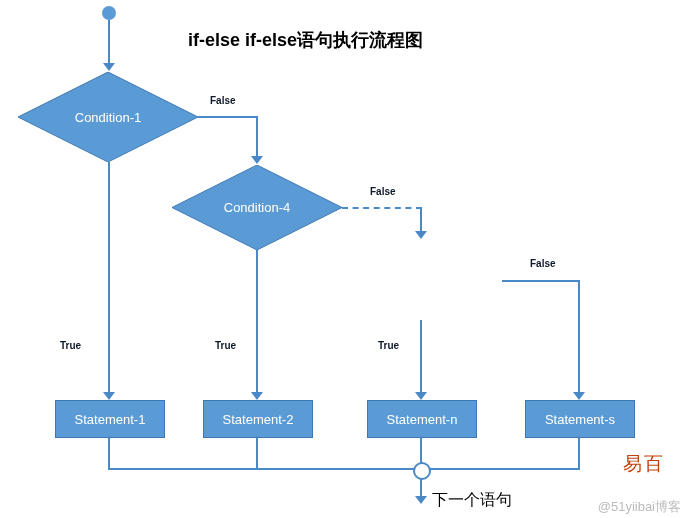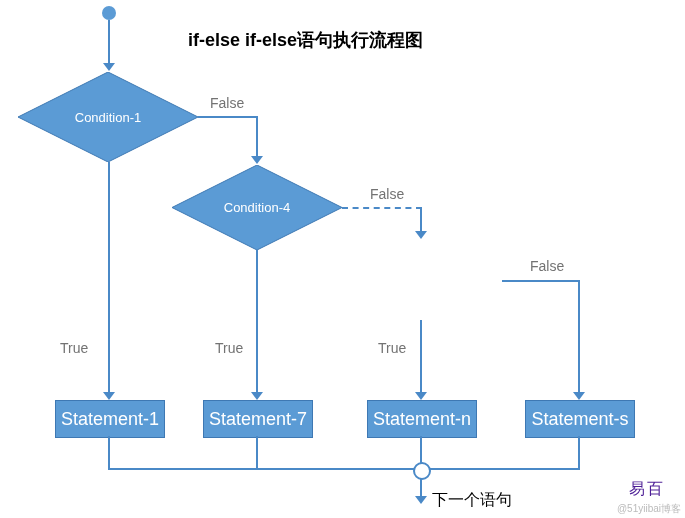--- a/index.html
+++ b/index.html
@@ -1,28 +1,28 @@
 <!DOCTYPE html>
 <html><head>
 <meta charset="utf-8">
 <style>
   html,body{margin:0;padding:0;font-family:"Microsoft YaHei",Arial,sans-serif;background:#fff}
   .canvas{position:relative;width:685px;height:518px}
   .title{position:absolute;font-weight:bold;color:#000;font-size:18px}
   .diamond{position:absolute;display:flex;align-items:center;justify-content:center}
   .diamond svg{position:absolute;left:0;top:0}
   .diamond span{position:relative;color:#fff;font-size:13px;z-index:2}
-  .box{position:absolute;background:#5b9bd5;color:#fff;border:1px solid #3e78b3;display:flex;align-items:center;justify-content:center;font-size:18px}
-  .lbl{position:absolute;color:#737373;font-weight:normal;font-size:14px}
+  .box{position:absolute;background:#5b9bd5;color:#fff;border:1px solid #3e78b3;display:flex;align-items:center;justify-content:center;font-size:13px}
+  .lbl{position:absolute;color:#0f172a;font-weight:bold;font-size:10px}
   .txt{position:absolute;color:#000;font-size:16px}
   .arrow{position:absolute;background:#4a89c7}
   .arrow-head{position:absolute;width:0;height:0}
   .dot{position:absolute;width:14px;height:14px;border-radius:50%;background:#5b9bd5}
-  .watermark{position:absolute;right:4px;bottom:2px;color:#bbb;font-size:10px}
-  .yibai{position:absolute;right:20px;bottom:18px;color:#4c1d95;font-size:16px;letter-spacing:2px}
+  .watermark{position:absolute;right:4px;bottom:2px;color:#bbb;font-size:13px}
+  .yibai{position:absolute;right:20px;bottom:41px;color:#c2410c;font-size:19px;letter-spacing:2px}
 </style>
 </head>
 <body>
 
 <div class="canvas">
 
   <div class="title" style="left:188px;top:28px">if-else if-else语句执行流程图</div>
 
   <div class="dot" style="left:102px;top:6px"></div>
 
@@ -65,21 +65,21 @@
   <div class="arrow" style="left:502px;top:280px;width:78px;height:2px"></div>
   <div class="arrow" style="left:578px;top:280px;width:2px;height:114px"></div>
   <div class="arrow-head" style="left:573px;top:392px;border-left:6px solid transparent;border-right:6px solid transparent;border-top:8px solid #4a89c7"></div>
   <div class="lbl" style="left:530px;top:258px">False</div>
 
   <div class="arrow" style="left:420px;top:320px;width:2px;height:74px"></div>
   <div class="arrow-head" style="left:415px;top:392px;border-left:6px solid transparent;border-right:6px solid transparent;border-top:8px solid #4a89c7"></div>
   <div class="lbl" style="left:378px;top:340px">True</div>
 
   <div class="box" style="left:55px;top:400px;width:108px;height:36px">Statement-1</div>
-  <div class="box" style="left:203px;top:400px;width:108px;height:36px">Statement-7</div>
+  <div class="box" style="left:203px;top:400px;width:108px;height:36px">Statement-2</div>
   <div class="box" style="left:525px;top:400px;width:108px;height:36px">Statement-s</div>
   <div class="box" style="left:367px;top:400px;width:108px;height:36px">Statement-n</div>
 
   <div class="arrow" style="left:108px;top:436px;width:2px;height:34px"></div>
   <div class="arrow" style="left:256px;top:436px;width:2px;height:34px"></div>
   <div class="arrow" style="left:420px;top:436px;width:2px;height:34px"></div>
   <div class="arrow" style="left:578px;top:436px;width:2px;height:34px"></div>
   <div class="arrow" style="left:108px;top:468px;width:472px;height:2px"></div>
 
   <div style="position:absolute;left:413px;top:462px;width:14px;height:14px;border-radius:50%;background:#fff;border:2px solid #4a89c7"></div>

